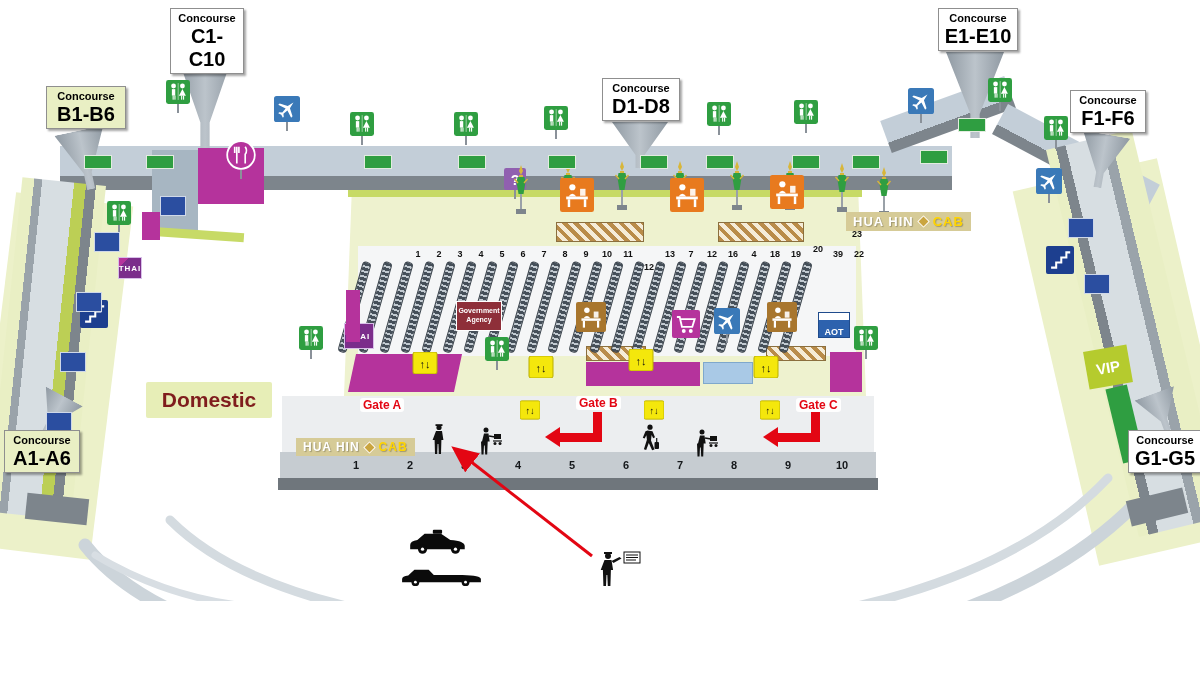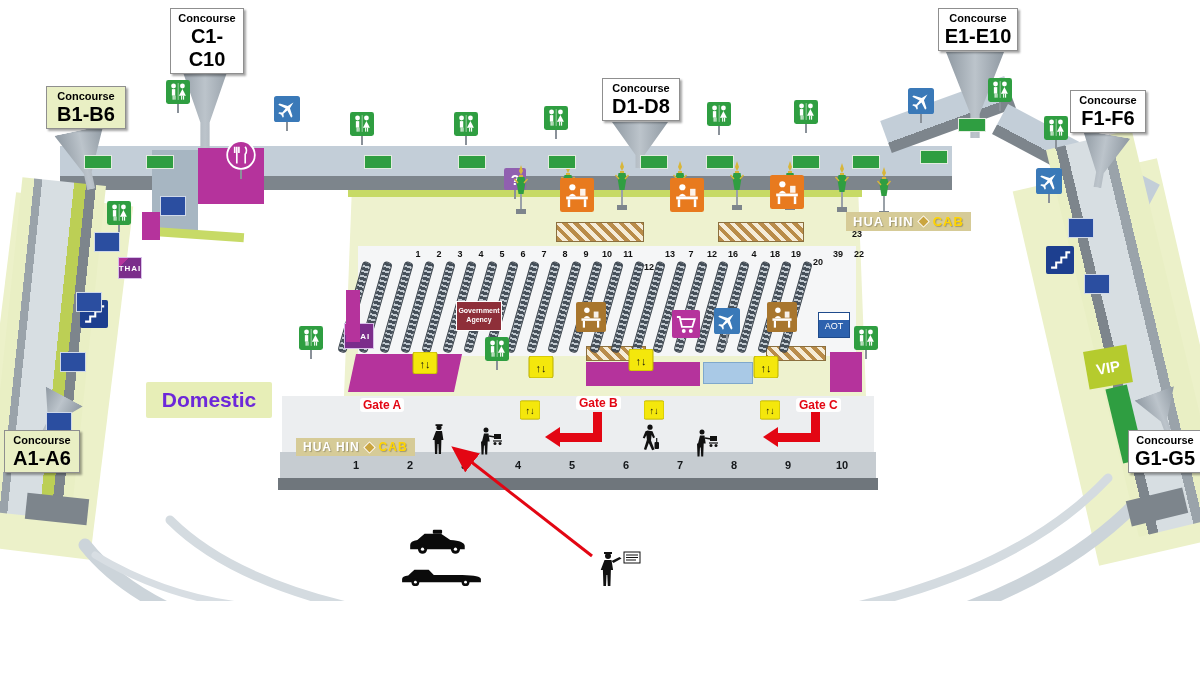--- a/index.html
+++ b/index.html
@@ -29,21 +29,21 @@
   .gate{position:absolute;color:#e30613;font-weight:bold;font-size:12px;z-index:7;
         background:rgba(255,255,255,.92);padding:0 3px;border-radius:3px;}
   
   .hh{position:absolute;background:#d6cb97;color:#fff;font-weight:bold;font-size:13px;
       padding:2px 7px;letter-spacing:1px;z-index:7;display:flex;align-items:center;gap:5px;
       text-shadow:1px 1px 1px rgba(0,0,0,.25);}
   .hh .cab{color:#ffd400;}
   .hh .dia{width:7px;height:7px;background:#caa53f;transform:rotate(45deg);border:1px solid #fff;}
   
   .zone-dom{position:absolute;left:146px;top:382px;width:126px;height:36px;background:#e7eeb7;
-            color:#6d28d9;font-weight:bold;font-size:21px;display:flex;align-items:center;
+            color:#7f1d1d;font-weight:bold;font-size:21px;display:flex;align-items:center;
             justify-content:center;border-radius:2px;z-index:7;text-align:center;}
   .zone-int{position:absolute;left:914px;top:386px;width:128px;height:30px;background:#fff;
             border:2px solid #222;color:#000;font-weight:bold;font-size:15px;display:flex;
             align-items:center;justify-content:center;z-index:7;}
   .zone-vip{position:absolute;left:1086px;top:348px;width:44px;height:38px;background:#b5cb2e;
             color:#fff;font-weight:bold;font-size:15px;display:flex;align-items:center;
             justify-content:center;transform:rotate(-10deg);z-index:7;}
   
   .elbow{position:absolute;width:60px;height:38px;z-index:8;}
   .elbow .stem{position:absolute;right:4px;top:0;width:9px;height:25px;background:#e30613;}
@@ -60,22 +60,22 @@
   .mi-gatebox{background:#2b4ea0;border:1px solid #cfd8e8;}
   .mi-shopblock{background:#b5339c;}
   .mi-glass{background:#a9c9e6;border:1px solid #7fa8cc;}
   .sign-gov{width:100%;height:100%;background:#8e2f39;border:1px solid #fff;color:#fff;
             font-size:7px;font-weight:bold;line-height:1.25;text-align:center;
             display:flex;flex-direction:column;justify-content:center;}
   .sign-thai{width:100%;height:100%;color:#fff;font-size:8px;font-weight:bold;
              display:flex;align-items:center;justify-content:center;letter-spacing:1px;
              background:linear-gradient(135deg,#b5339c 0 22%,#7b2d8b 22%);border:1px solid #d8c0e8;}
   .sign-aot{width:100%;height:100%;background:linear-gradient(#ffffff 0 30%,#2d62ae 30%);
-            color:#fff;font-size:9px;font-weight:normal;display:flex;align-items:flex-end;
-            justify-content:center;padding-bottom:6px;box-sizing:border-box;border:1px solid #1f4b8c;text-align:center;}
+            color:#fff;font-size:9px;font-weight:bold;display:flex;align-items:flex-end;
+            justify-content:center;padding-bottom:0;box-sizing:border-box;border:1px solid #1f4b8c;text-align:center;}
   
   .cap1{position:absolute;left:0;right:0;top:636px;text-align:center;font-size:23px;color:#000;z-index:9;}
   .cap2{position:absolute;left:0;right:0;top:667px;text-align:center;font-size:16px;color:#000;z-index:9;}
   .layer{position:absolute;inset:0;}
 </style>
 </head>
 <body>
 
 <div id="stage">
 
@@ -226,21 +226,21 @@
       <span class="rn" style="left: 658px; top: 249px;">12</span>
       <div class="bar" style="left: 678px; top: 262px;"></div>
       <span class="rn" style="left: 679px; top: 249px;">16</span>
       <div class="bar" style="left: 699px; top: 262px;"></div>
       <span class="rn" style="left: 700px; top: 249px;">4</span>
       <div class="bar" style="left: 720px; top: 262px;"></div>
       <span class="rn" style="left: 721px; top: 249px;">18</span>
       <div class="bar" style="left: 741px; top: 262px;"></div>
       <span class="rn" style="left: 742px; top: 249px;">19</span>
       <div class="bar" style="left: 762px; top: 262px;"></div>
-      <span class="rn" style="left: 763px; top: 257px; text-align: right;">20</span>
+      <span class="rn" style="left: 763px; top: 244px; text-align: right;">20</span>
       <div class="bar" style="left: 783px; top: 262px;"></div>
       <span class="rn" style="left: 784px; top: 249px;">39</span>
       <div class="bar" style="left: 804px; top: 262px;"></div>
       <span class="rn" style="left: 805px; top: 249px;">22</span>
       <span class="rn" style="left: 803px; top: 229px;">23</span>
     </div>
   <div class="layer" id="doors">
       <span class="dn" style="left: 348px; top: 459px;">1</span>
       <span class="dn" style="left: 402px; top: 459px;">2</span>
       <span class="dn" style="left: 456px; top: 459px;">3</span>

